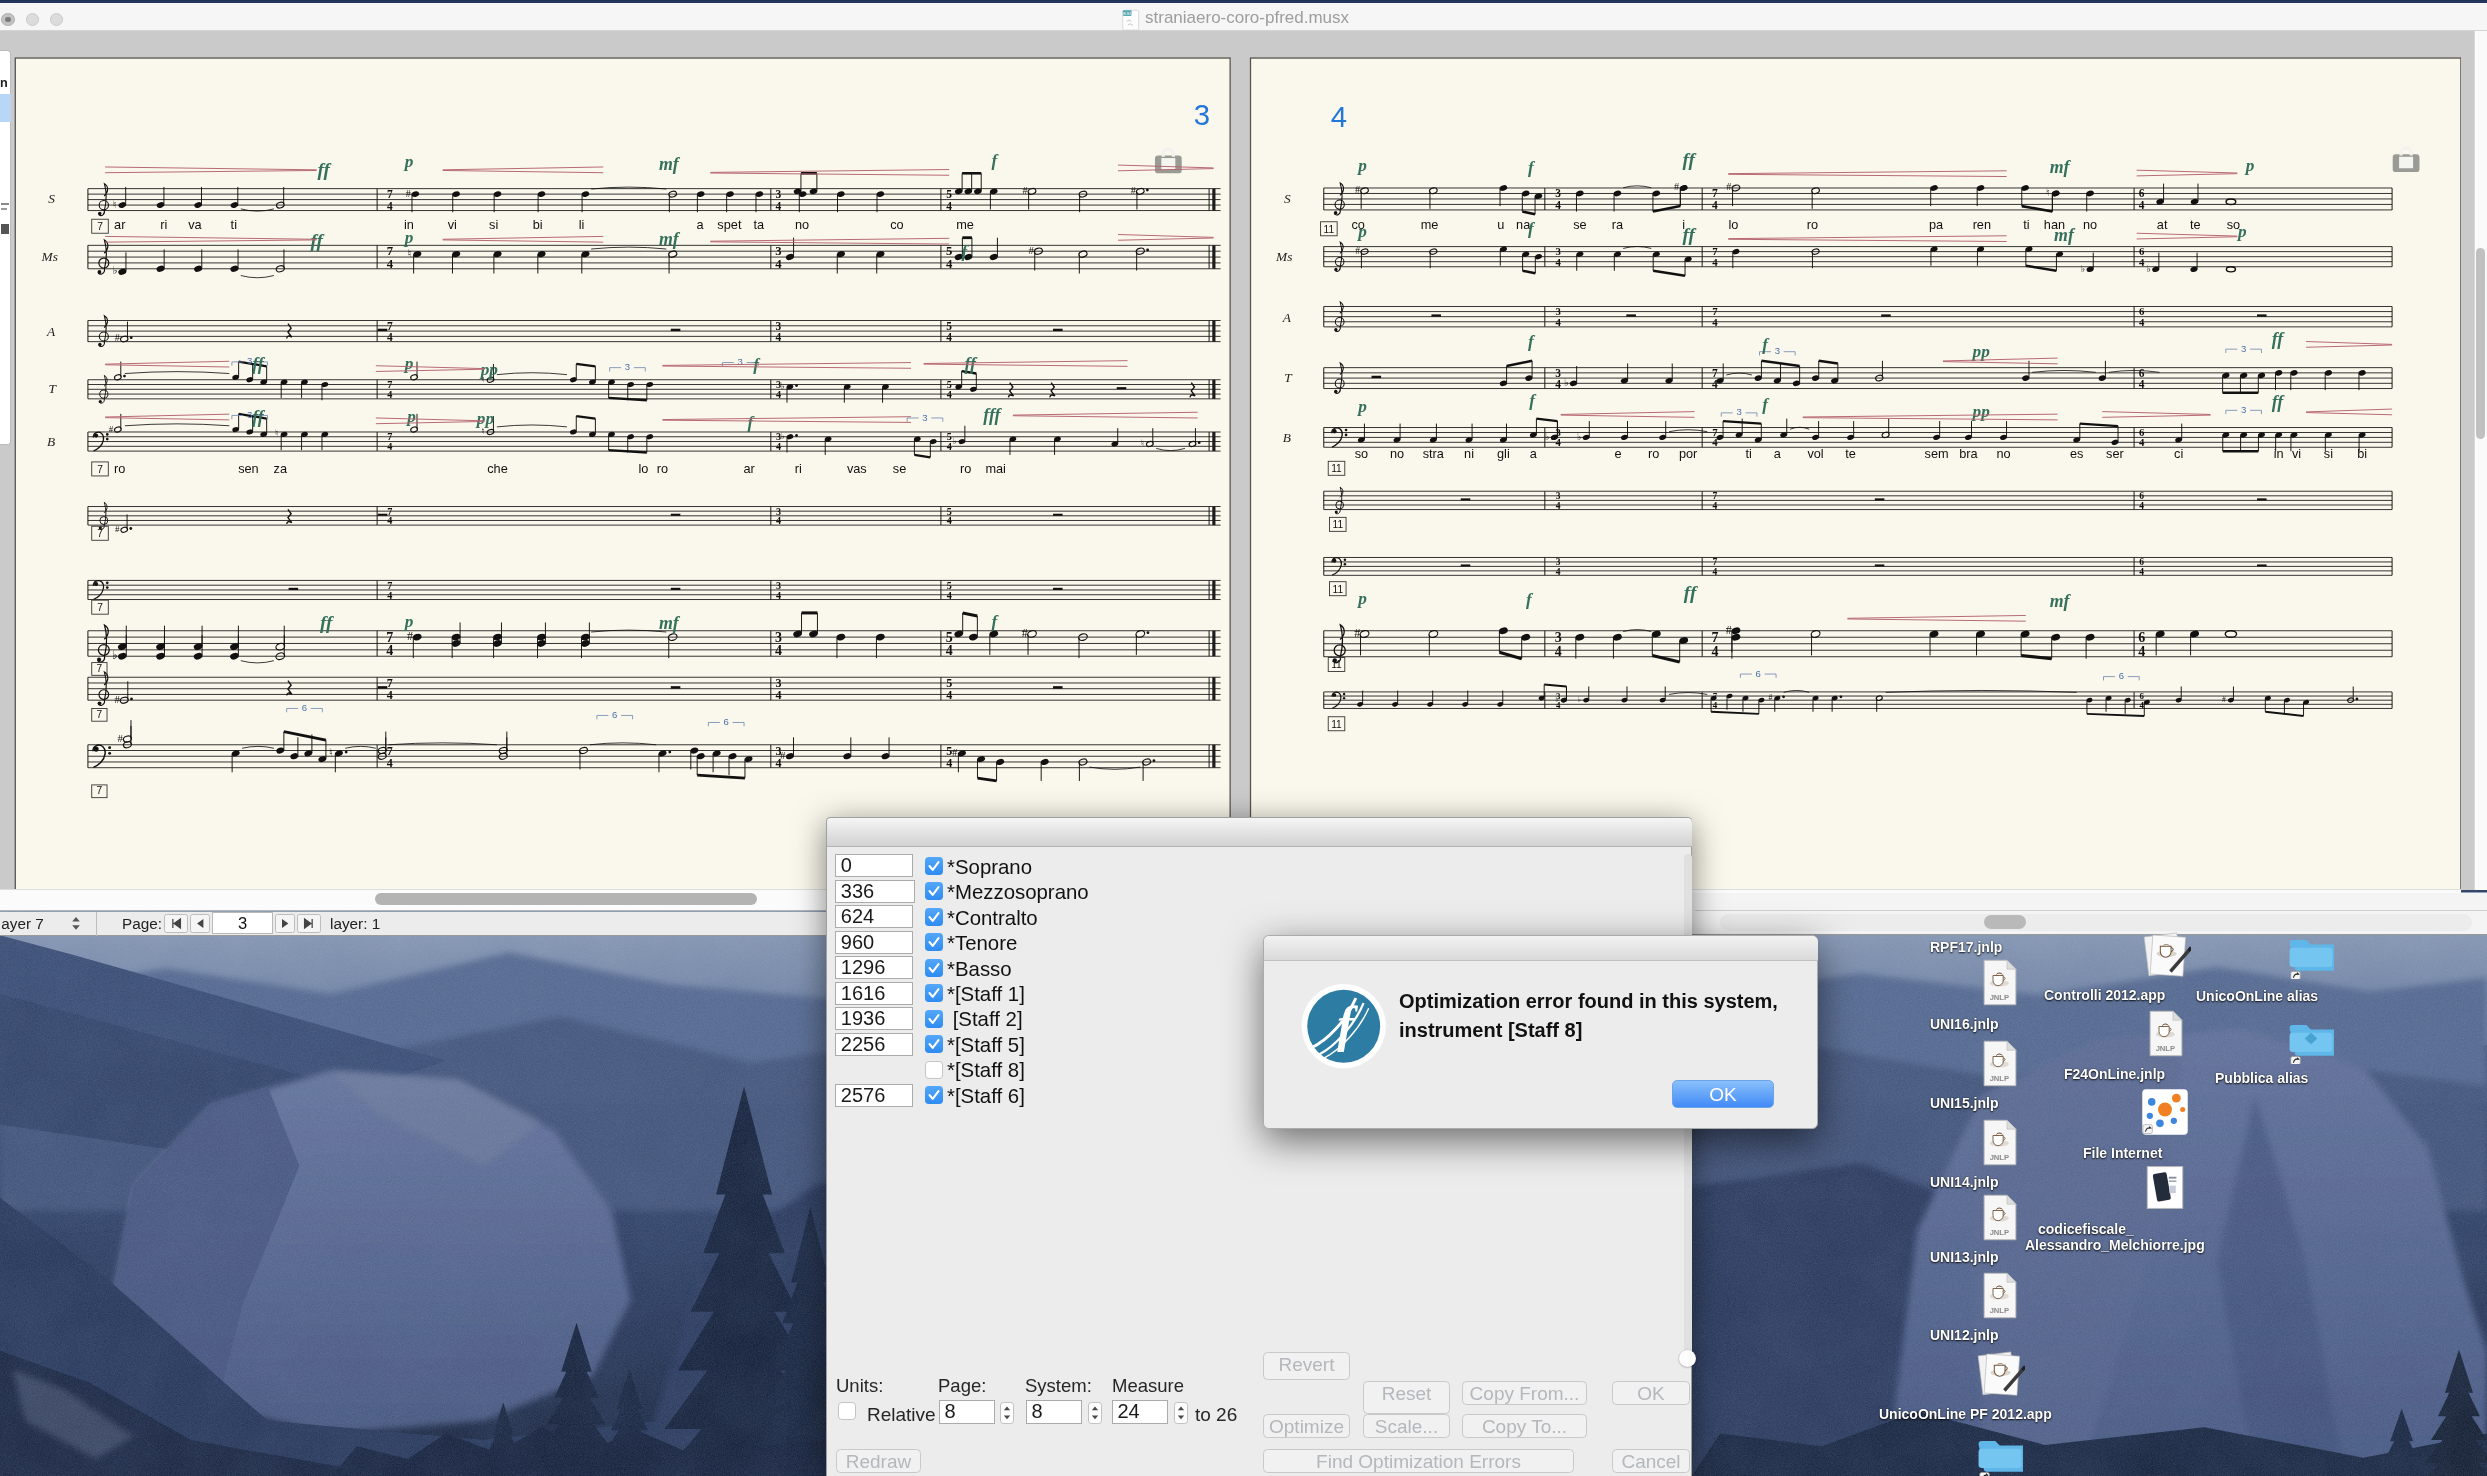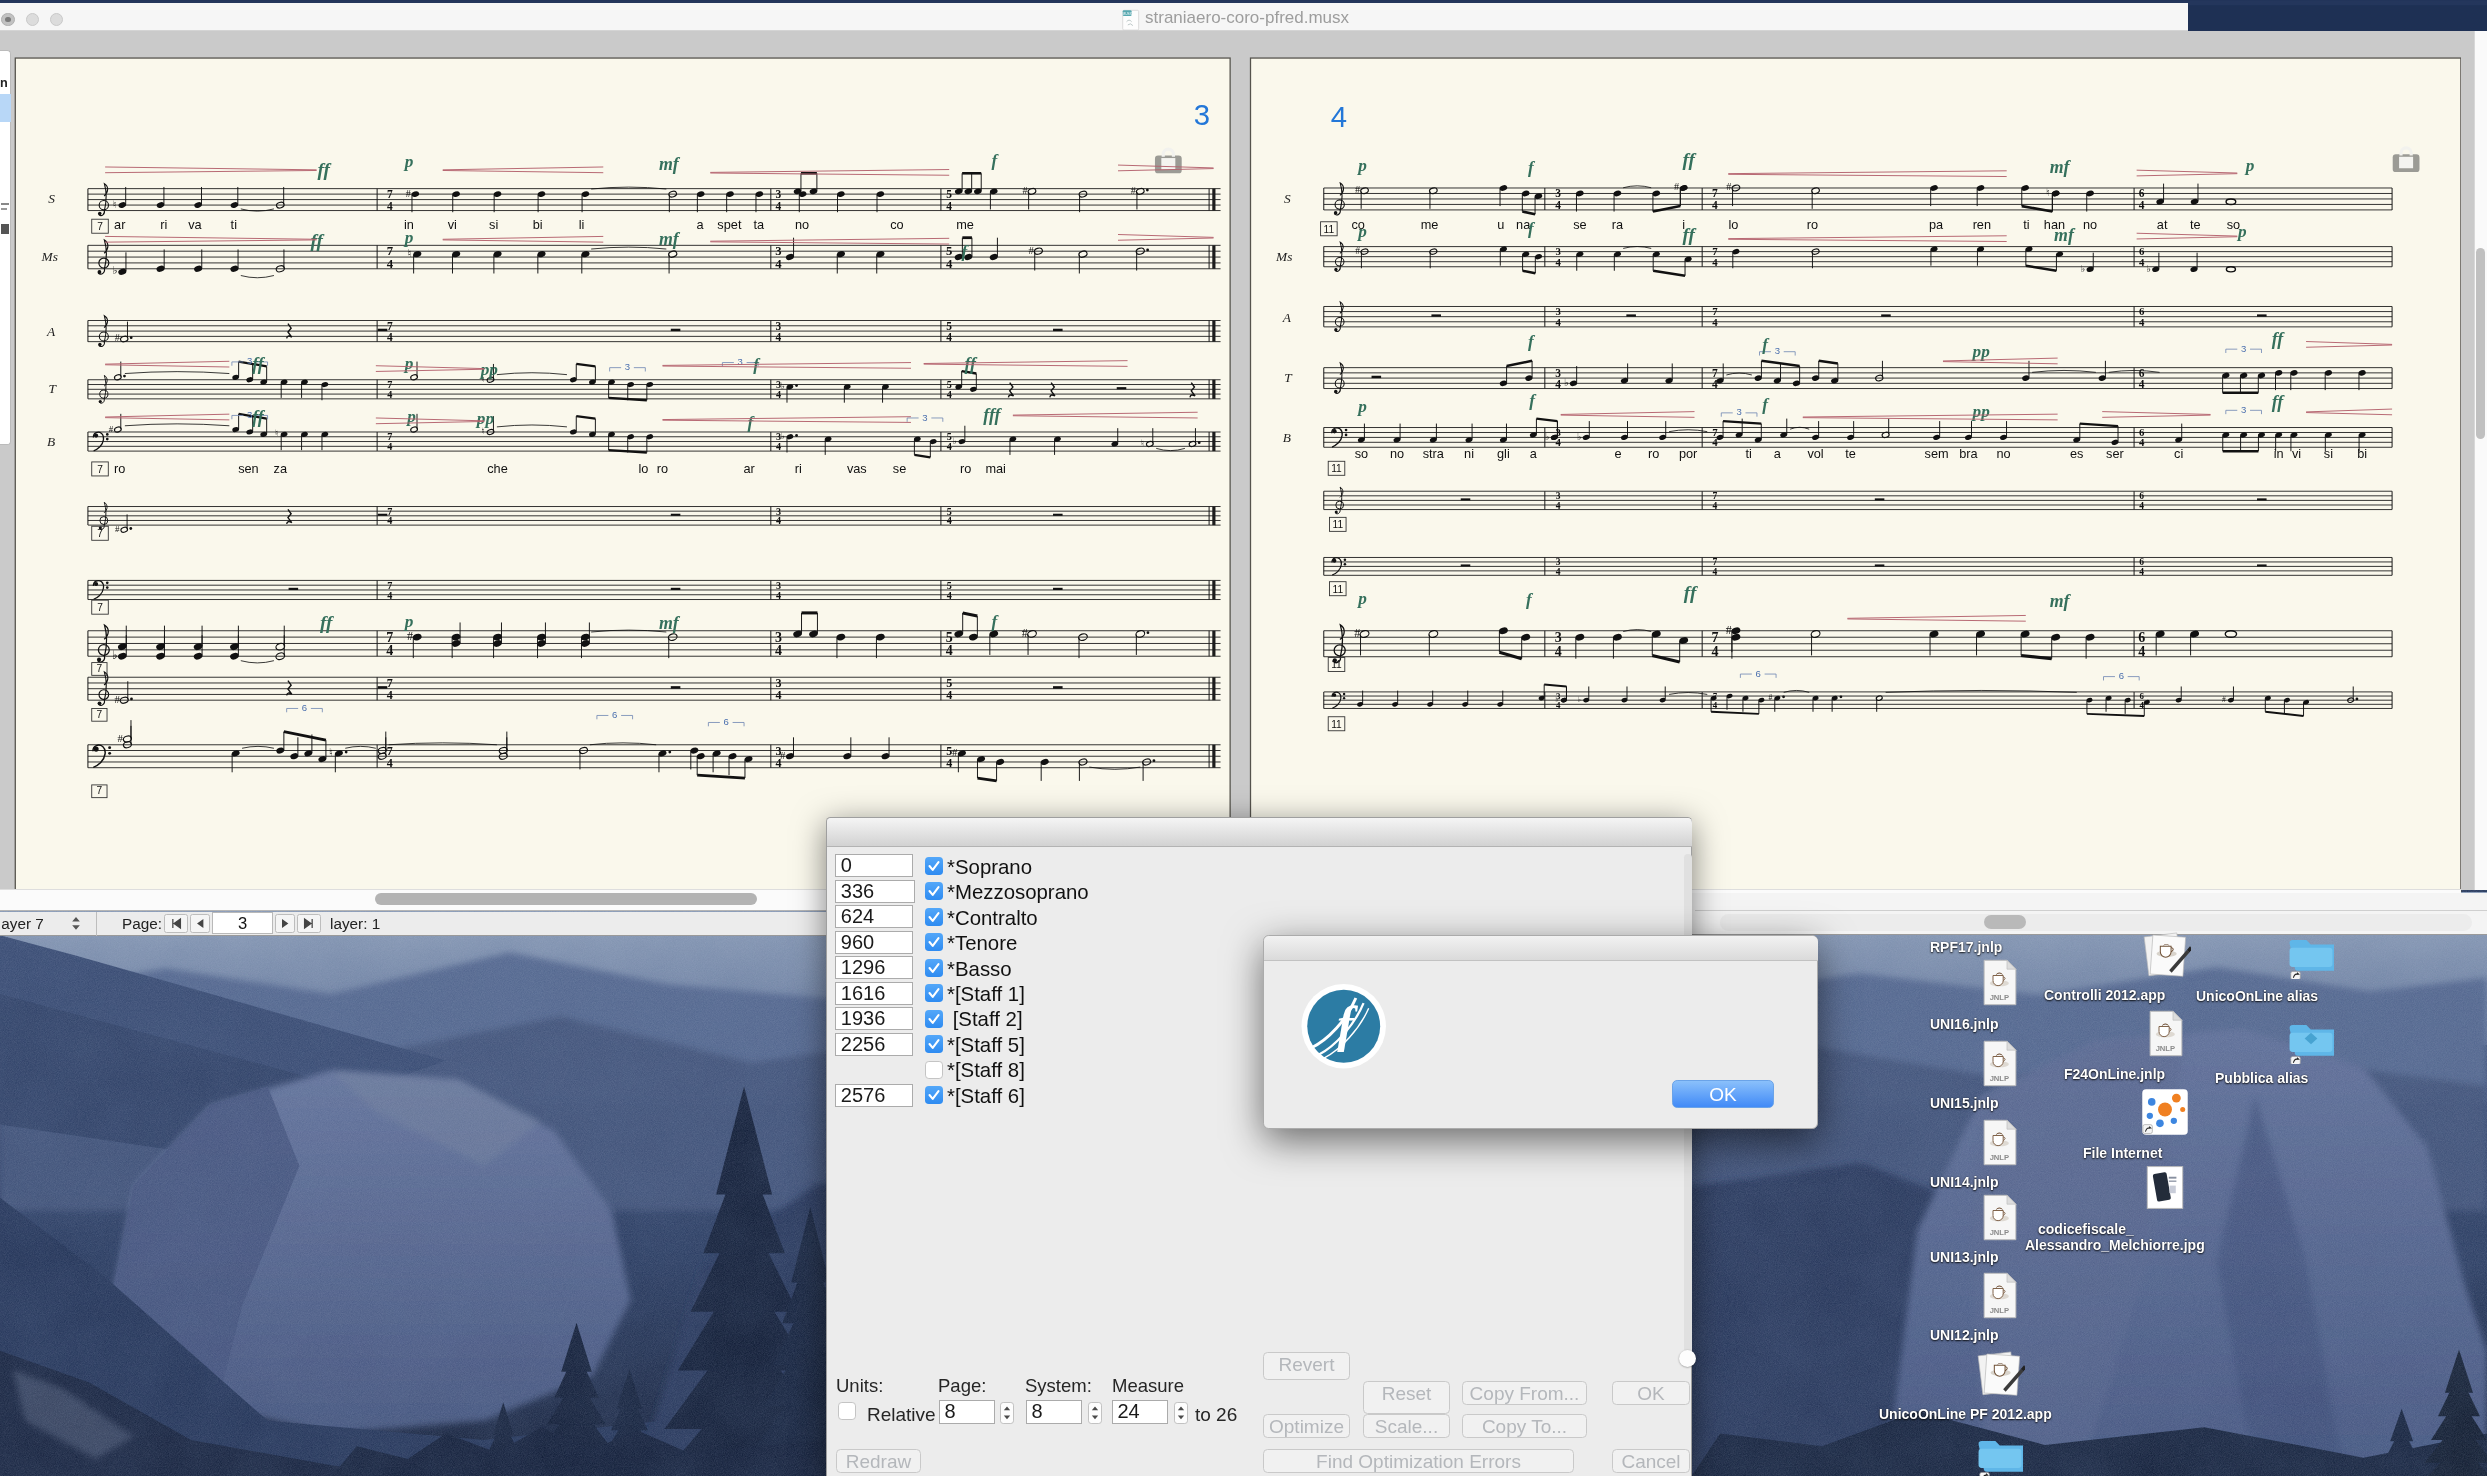--- a/index.html
+++ b/index.html
@@ -1,17 +1,17 @@
 <!DOCTYPE html>
 <html style="font-size:10.2px"><head><meta charset="utf-8"><style>
 *{margin:0;padding:0;box-sizing:border-box}
 html,body{width:2487px;height:1477px;overflow:hidden}
 body{font-family:"Liberation Sans",sans-serif;position:relative;background:#1e3054}
 .abs{position:absolute}
-#titlebar{left:0;top:2.5px;width:2188px;height:28px;background:#f6f6f6;border-bottom:0.6px solid #d4d4d4}
+#titlebar{left:0;top:2.5px;width:2487px;height:28px;background:#f6f6f6;border-bottom:0.6px solid #d4d4d4}
 #grayband{left:0;top:31px;width:2487px;height:859px;background:#cacaca}
 #hscroll{left:0;top:889px;width:2461px;height:21.7px;background:#fbfbfb;border-top:0.6px solid #dedede;border-bottom:0.6px solid #b5b5b5}
 #hthumb{left:375px;top:893px;width:382px;height:12px;background:#b3b3b3;border-radius:6.4px}
 #toolbar{left:0;top:912px;width:826px;height:23.6px;background:#ececec;border-bottom:0.6px solid #9a9a9a}
 #toolbar2{left:1691px;top:893px;width:796px;height:42px;background:#f4f4f4;border-bottom:0.6px solid #9a9a9a}
 #vscroll{left:2461px;top:31px;width:26px;height:859px;background:#cacaca}
 .tl{border-radius:50%;width:13.4px;height:13.4px}
 .btn{position:absolute;background:#f5f5f5;border:0.6px solid #bdbdbd;border-radius:2.5px}
 .dfield{position:absolute;background:#fff;border:0.6px solid #ababab;font-size:20px;color:#1a1a1a;padding-left:4.5px;line-height:21.7px}
 .dbtn{position:absolute;background:#f1f1f1;border:0.6px solid #c9c9c9;border-radius:4.5px;color:#b4b7bb;font-size:19px;text-align:center}
@@ -1753,14 +1753,15 @@
 <div class="abs" style="left:1263px;top:935px;width:555px;height:194px;background:#ececec;border-radius:5.7px;box-shadow:0 11.5px 38px rgba(0,0,0,.55);border:0.6px solid #ababab">
     <div class="abs" style="left:0;top:0;width:554px;height:25px;background:linear-gradient(#f2f2f2,#dadada);border-bottom:0.6px solid #c2c2c2;border-radius:5.7px 5.7px 0 0"></div>
     <svg class="abs" style="left:33px;top:48px" width="96" height="87" viewBox="0 0 150 136">
       <circle cx="73" cy="66" r="66" fill="#fff"></circle>
       <circle cx="73" cy="66" r="57" fill="#2c7ca4"></circle>
       <path d="M22,100 C48,88 78,56 92,22" stroke="#fff" stroke-width="4.5" fill="none"></path>
       <path d="M33,111 C60,97 90,64 104,30" stroke="#fff" stroke-width="3.5" fill="none"></path>
       <path d="M42,116 C68,103 98,70 112,38" stroke="#fff" stroke-width="2.2" fill="none"></path>
       <text x="76" y="89" font-family="Liberation Serif" font-style="italic" font-weight="bold" font-size="78" fill="#fff" text-anchor="middle">f</text>
     </svg>
+    <div class="abs" style="left:135px;top:51px;width:382px;font-size:20px;font-weight:bold;color:#111;line-height:29px">Optimization error found in this system, instrument [Staff 8]</div>
     <div class="abs" style="left:408px;top:144px;width:102px;height:28px;border-radius:5.1px;background:linear-gradient(#8ac0fb,#418af7);border:0.6px solid #6aa3e8;color:#fff;font-size:19px;text-align:center;line-height:28px">OK</div>
   </div>
 
 </body></html>

